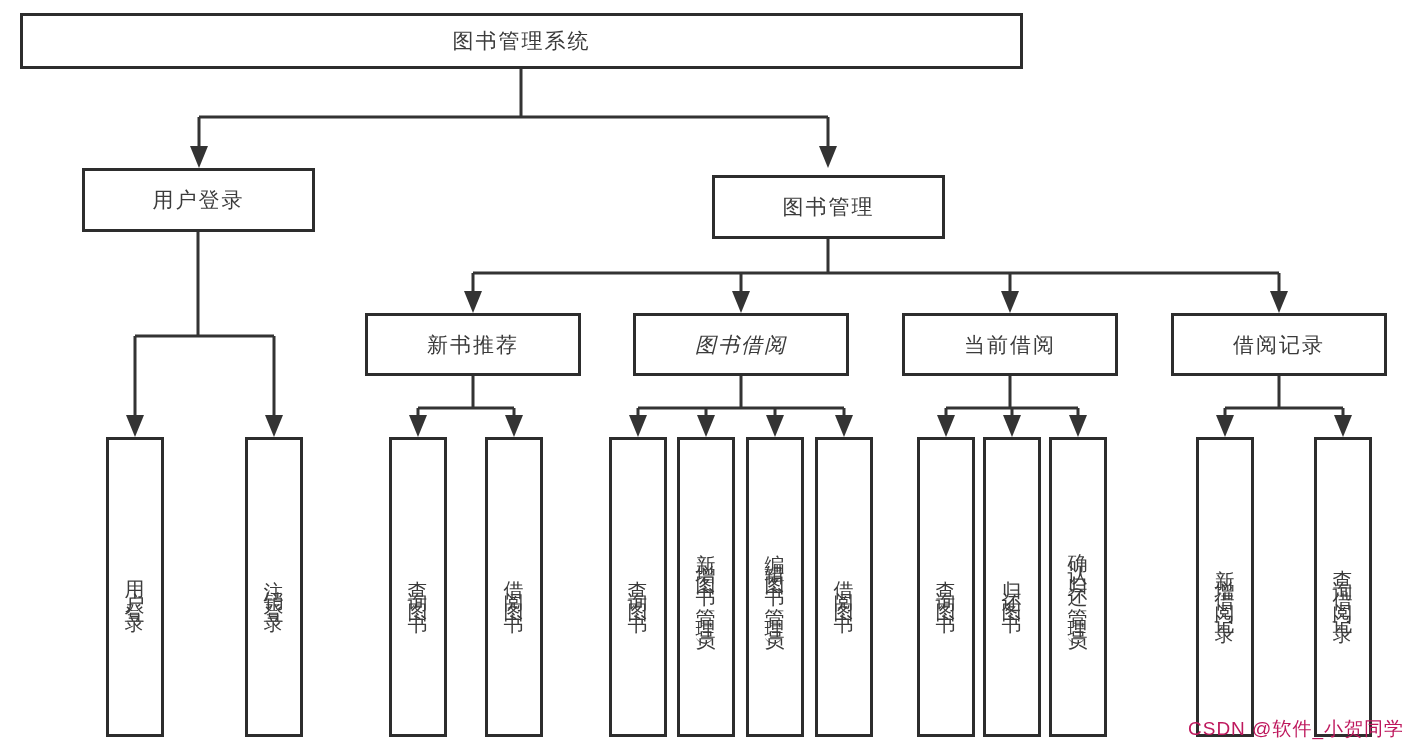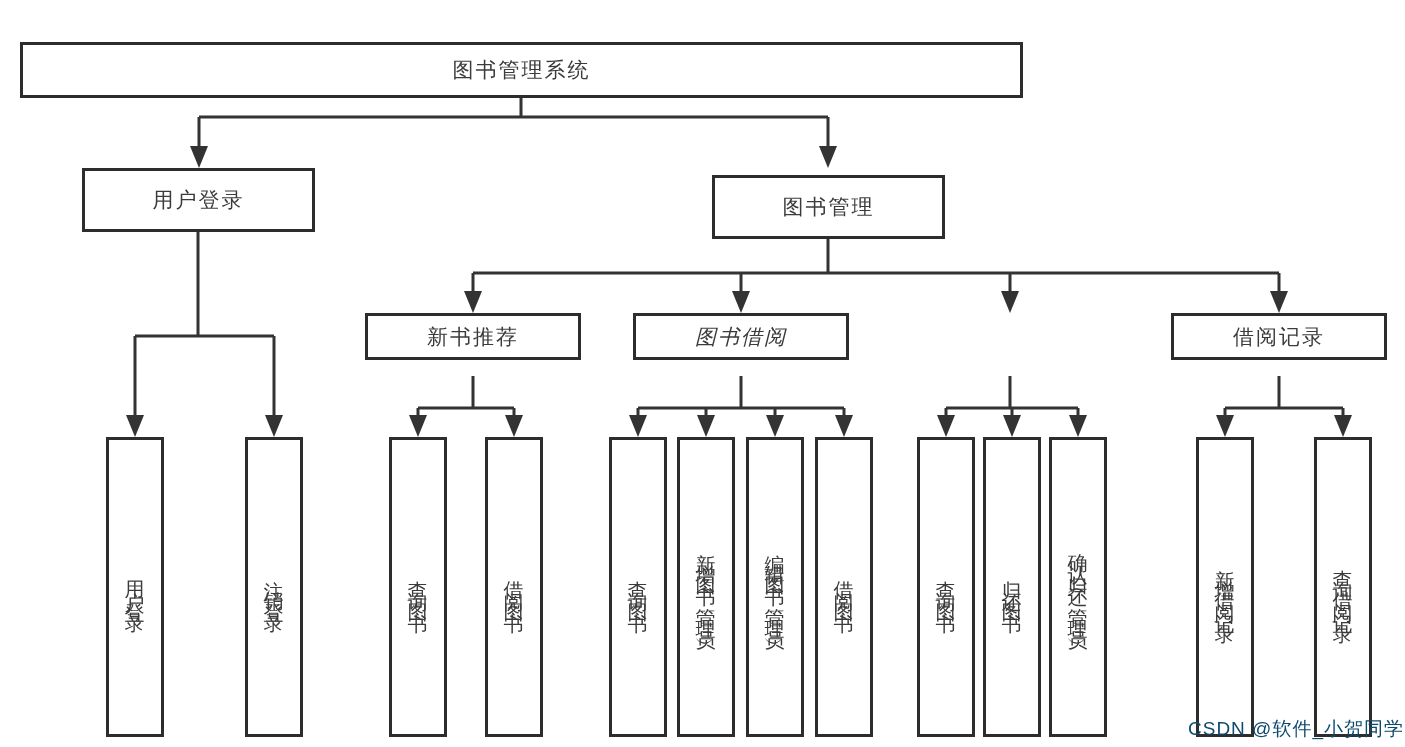--- a/index.html
+++ b/index.html
@@ -28,24 +28,24 @@
     border: 3px solid #2d2d2d;
     display: flex;
     align-items: center;
     justify-content: center;
     font-size: 21px;
     letter-spacing: 2px;
     color: #3b3b3b;
     z-index: 2;
     white-space: nowrap;
   }
-  .root  { left: 20px;  top: 13px;  width: 1003px; height: 56px; margin-top: 29px; }
+  .root  { left: 20px;  top: 13px;  width: 1003px; height: 56px; }
   .lvl2a { left: 82px;  top: 168px; width: 233px;  height: 64px; }
   .lvl2b { left: 712px; top: 168px; width: 233px;  height: 64px; margin-top: 7px; }
-  .lvl3  { top: 313px; width: 216px; height: 47px; }
+  .lvl3  { top: 313px; width: 216px; height: 63px; }
   .l3a { left: 365px; }
   .l3b { left: 633px; font-style: italic; }
   .l3c { left: 902px; }
   .l3d { left: 1171px; }
   .leaf {
     position: absolute;
     box-sizing: border-box;
     top: 437px;
     width: 58px;
     height: 300px;
@@ -61,21 +61,21 @@
     line-height: 1;
     color: #3b3b3b;
     z-index: 2;
   }
   .watermark {
     position: absolute;
     left: 1188px;
     top: 716px;
     font-size: 19px;
     letter-spacing: 1px;
-    color: #0c4a6e;
+    color: #be185d;
     z-index: 3;
     white-space: nowrap;
   }
 </style>
 </head>
 <body>
 
 <div class="stage">
 
   <svg class="connectors" viewBox="0 0 1405 747" xmlns="http://www.w3.org/2000/svg">
@@ -121,20 +121,21 @@
     </g>
   </svg>
 
   <div class="hbox root">图书管理系统</div>
 
   <div class="hbox lvl2a">用户登录</div>
   <div class="hbox lvl2b">图书管理</div>
 
   <div class="hbox lvl3 l3a">新书推荐</div>
   <div class="hbox lvl3 l3b">图书借阅</div>
+  <div class="hbox lvl3 l3c">当前借阅</div>
   <div class="hbox lvl3 l3d">借阅记录</div>
 
   <div class="leaf" style="left:106px">用户登录</div>
   <div class="leaf" style="left:245px">注销登录</div>
 
   <div class="leaf" style="left:389px">查询图书</div>
   <div class="leaf" style="left:485px">借阅图书</div>
 
   <div class="leaf" style="left:609px">查询图书</div>
   <div class="leaf" style="left:677px">新增图书（管理员）</div>

